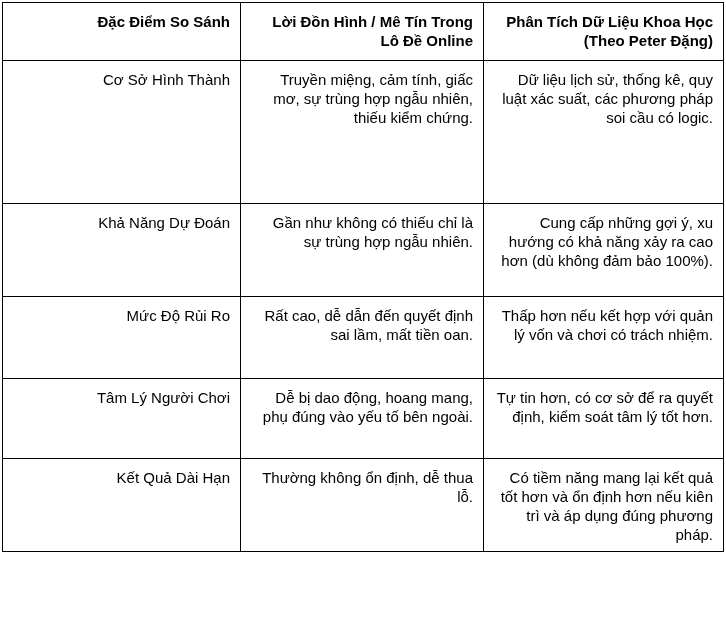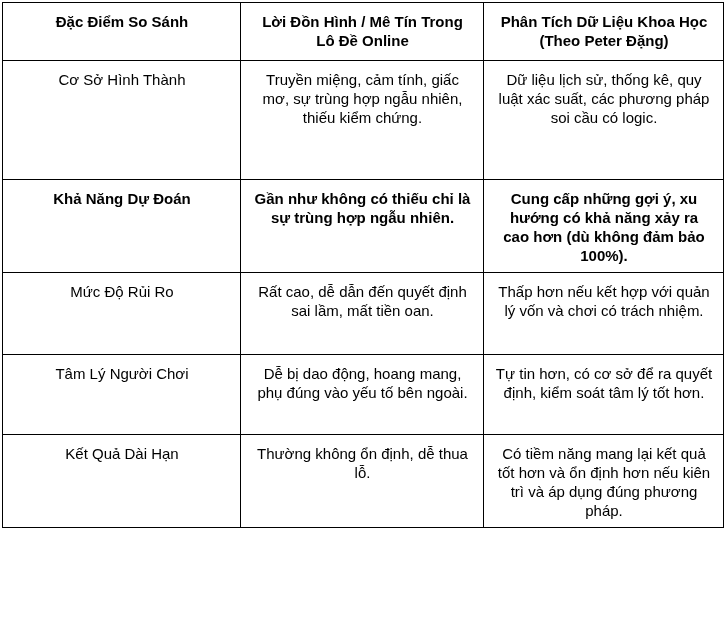--- a/index.html
+++ b/index.html
@@ -21,35 +21,35 @@
     width: 721px;
     background: #ffffff;
   }
   table.compare col.c1 { width: 238px; }
   table.compare col.c2 { width: 243px; }
   table.compare col.c3 { width: 240px; }
   table.compare th,
   table.compare td {
     border: 1px solid #000000;
     vertical-align: top;
-    text-align: center;
+    text-align: right;
     padding: 9px 10px 6px 11px;
     font-size: 15px;
     line-height: 19px;
     overflow: hidden;
     word-wrap: break-word;
   }
   table.compare th {
     font-weight: bold;
   }
   
   tr.r-header { height: 58px; }
-  tr.r-1 { height: 119px; }
+  tr.r-1 { height: 143px; }
   tr.r-2 { height: 103px; }
-  tr.r-3 { height: 93px; font-weight: bold; }
+  tr.r-3 { height: 93px; }
   tr.r-4 { height: 82px; }
   tr.r-5 { height: 80px; padding-left: 8px; }
   tr.r-6 { height: 93px; margin-left: 20px; }
 </style>
 </head>
 <body>
 
 <table class="compare">
   <colgroup>
     <col class="c1">

